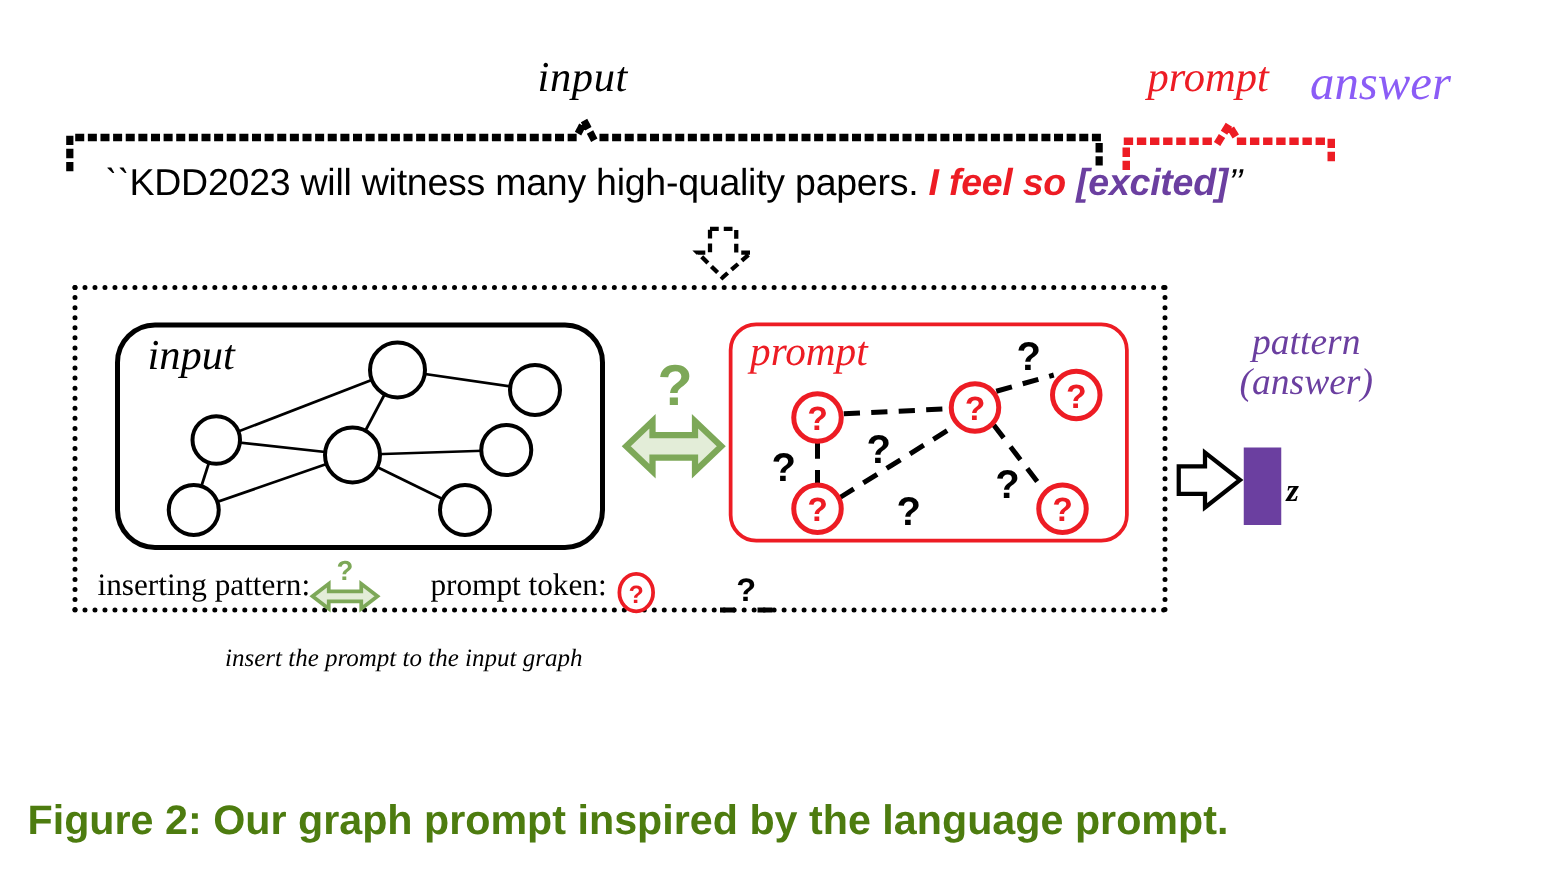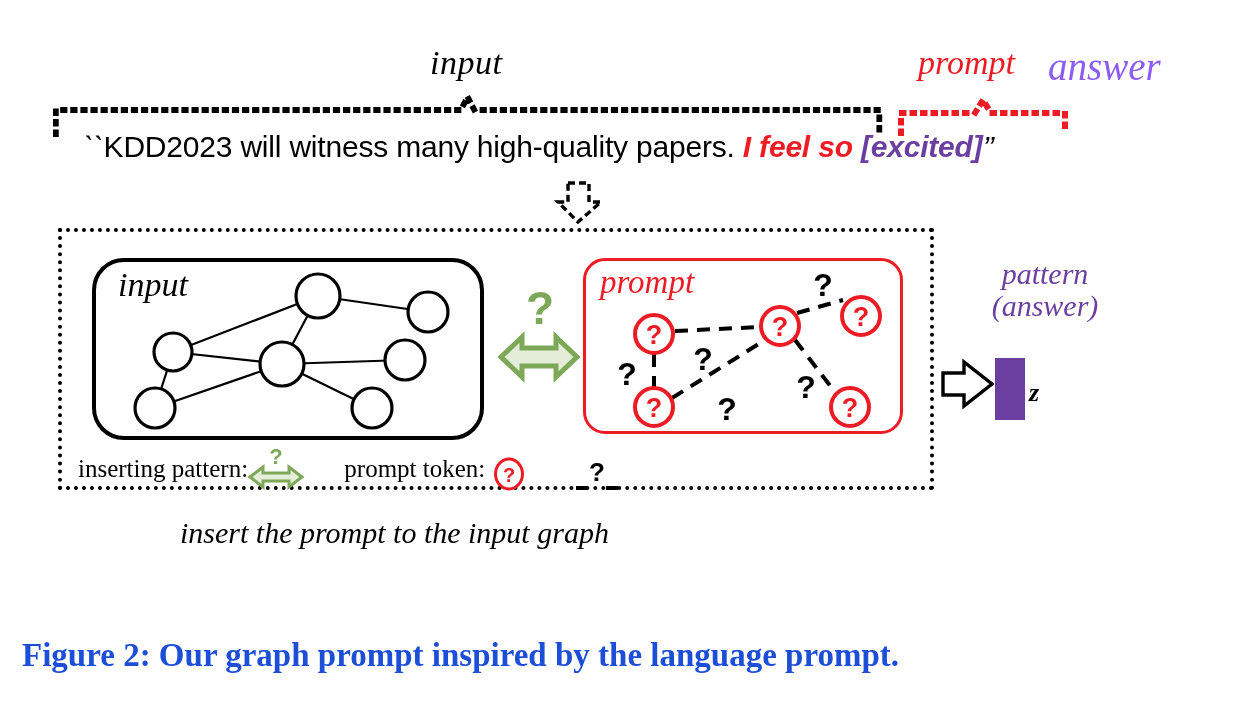--- a/index.html
+++ b/index.html
@@ -127,30 +127,30 @@
     white-space: nowrap;
   }
   .legend-item { display: inline-block; vertical-align: middle; }
   .legend-gap { display:inline-block; width: 34px; }
 
   
   .insert-caption {
     left: 180px; top: 516px;
     font-family: "Liberation Serif", serif;
     font-style: italic;
-    font-size: 30px;
+    font-size: 20px;
     color: #000000;
     white-space: nowrap;
   }
   .figure-caption {
     left: 22px; top: 637px;
-    font-family: Liberation Serif, serif;
+    font-family: Liberation Sans, sans-serif;
     font-weight: bold;
     font-size: 33px;
-    color: #1d4ed8;
+    color: #4d7c0f;
     white-space: nowrap;
   }
 
   svg { display: block; overflow: visible; }
 </style>
 </head>
 <body>
 
 <div id="page">
 

